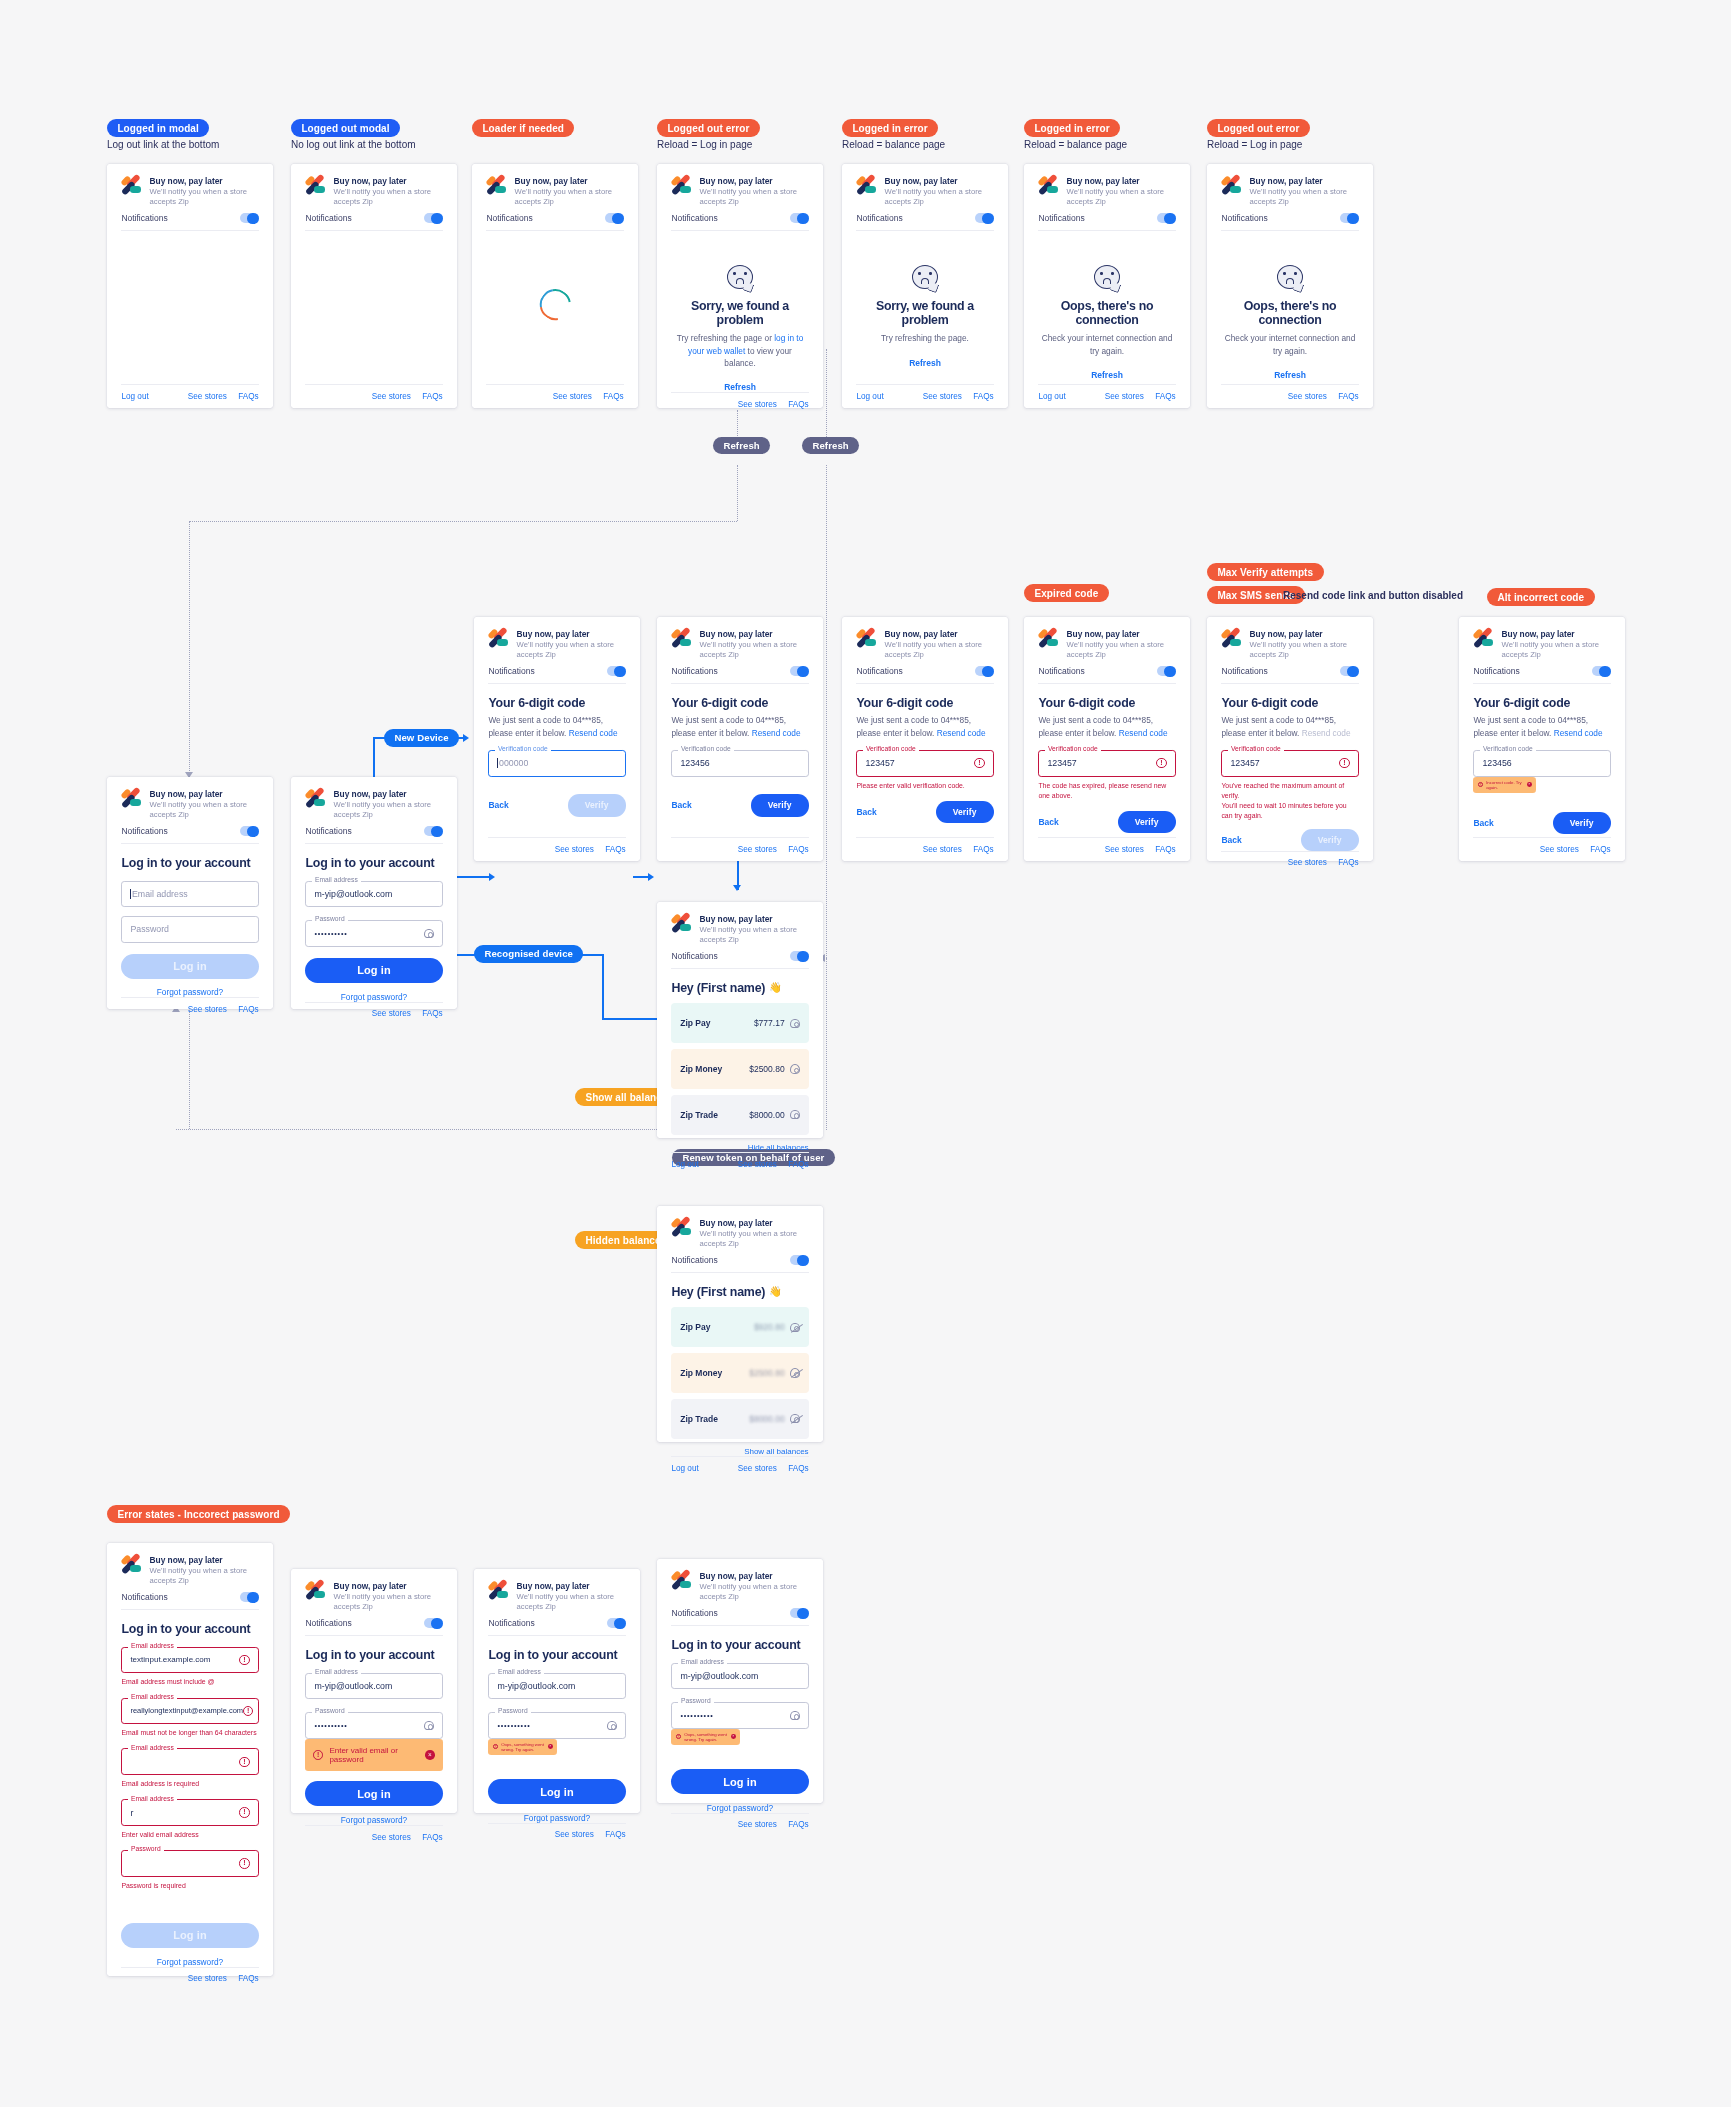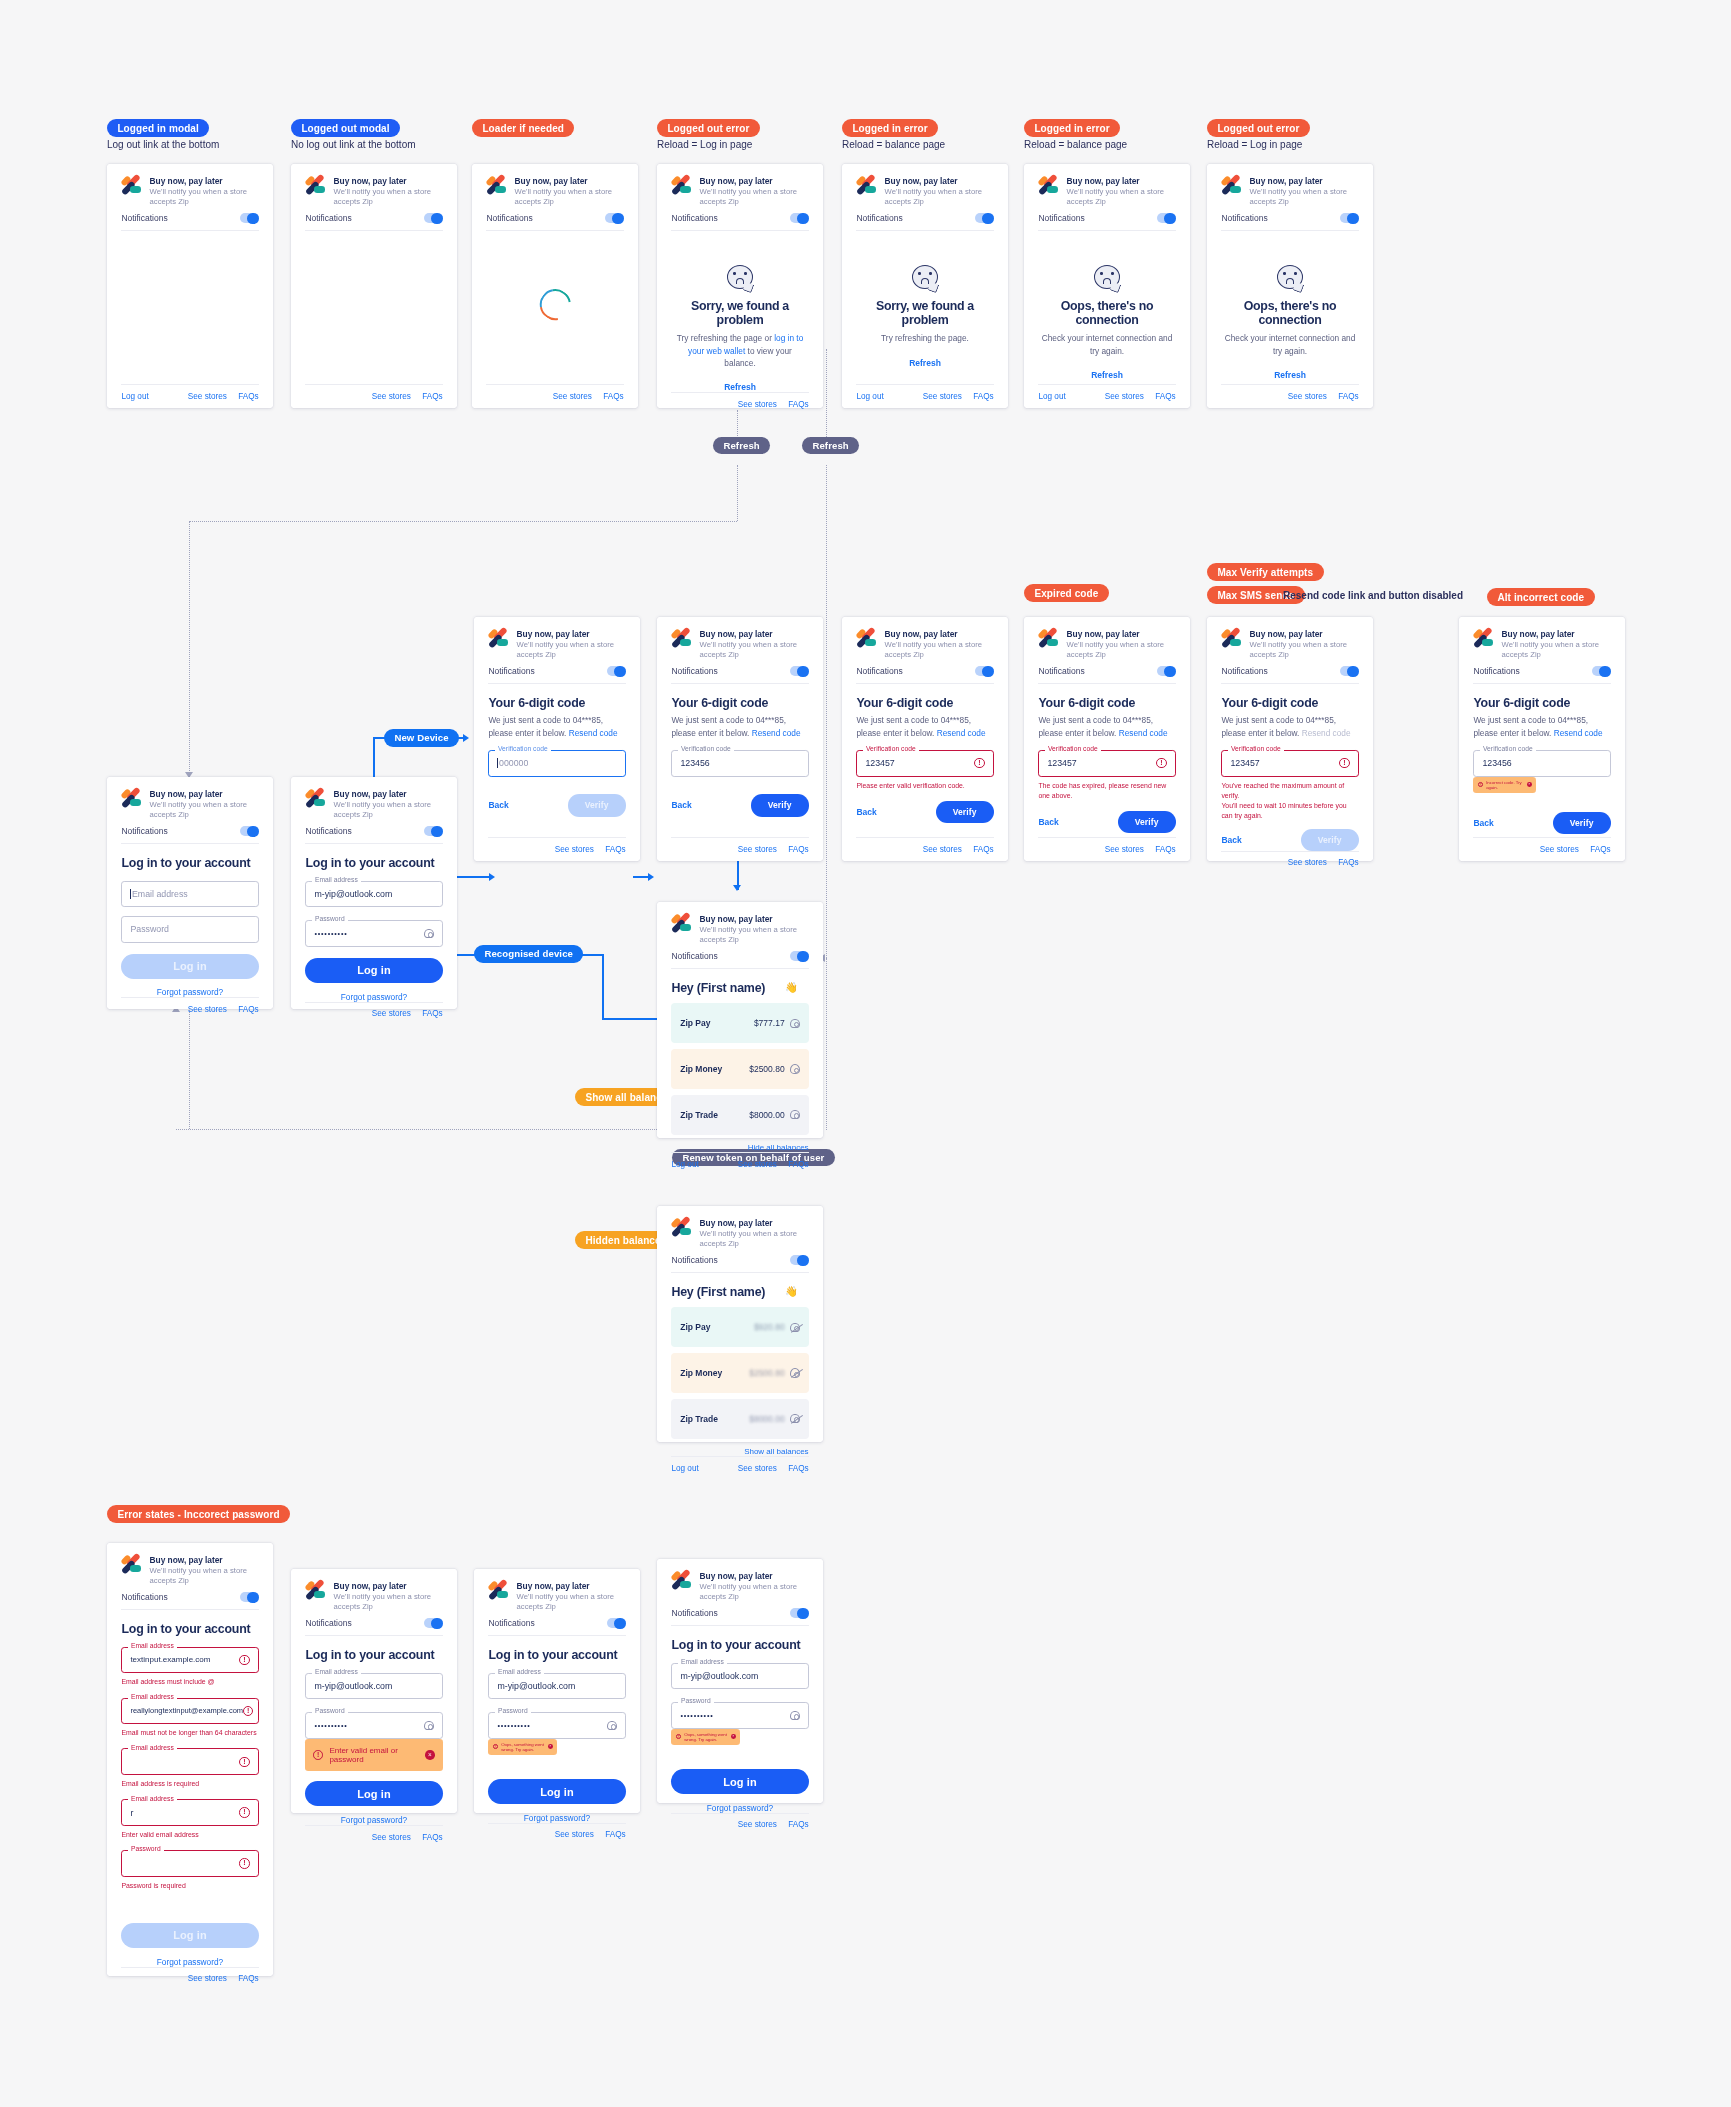--- a/index.html
+++ b/index.html
@@ -164,21 +164,21 @@
   .loader{
     width:30.5px;height:30.5px;border-radius:50%;
     border:2.6px solid transparent;
     border-top-color:#16a79c; border-left-color:#2f9dd6;
     border-bottom-color:#ef6a35;
     transform:rotate(35deg);
   }
 
   
   .bal-h { font-size:12.4px; font-weight:700; color:#1b2a59; letter-spacing:-0.2px;
-           display:flex; align-items:center; gap:20px; }
+           display:flex; align-items:center; gap:4px; }
   .wave { font-size:10.4px; }
   .balrow {
     height:40px; border-radius:4px; display:flex; align-items:center;
     padding:0 8.8px; margin-top:5.6px;justify-content:center;
   }
   .balrow.pay   { background:#e9f7f6; }
   .balrow.money { background:#fdf3e7; }
   .balrow.trade { background:#f2f3f7; }
   .bname { font-size:8.5px; font-weight:700; color:#1b2a59; }
   .bamt  { font-size:8.5px; font-weight:400; color:#1b2a59; margin-left:auto; }

